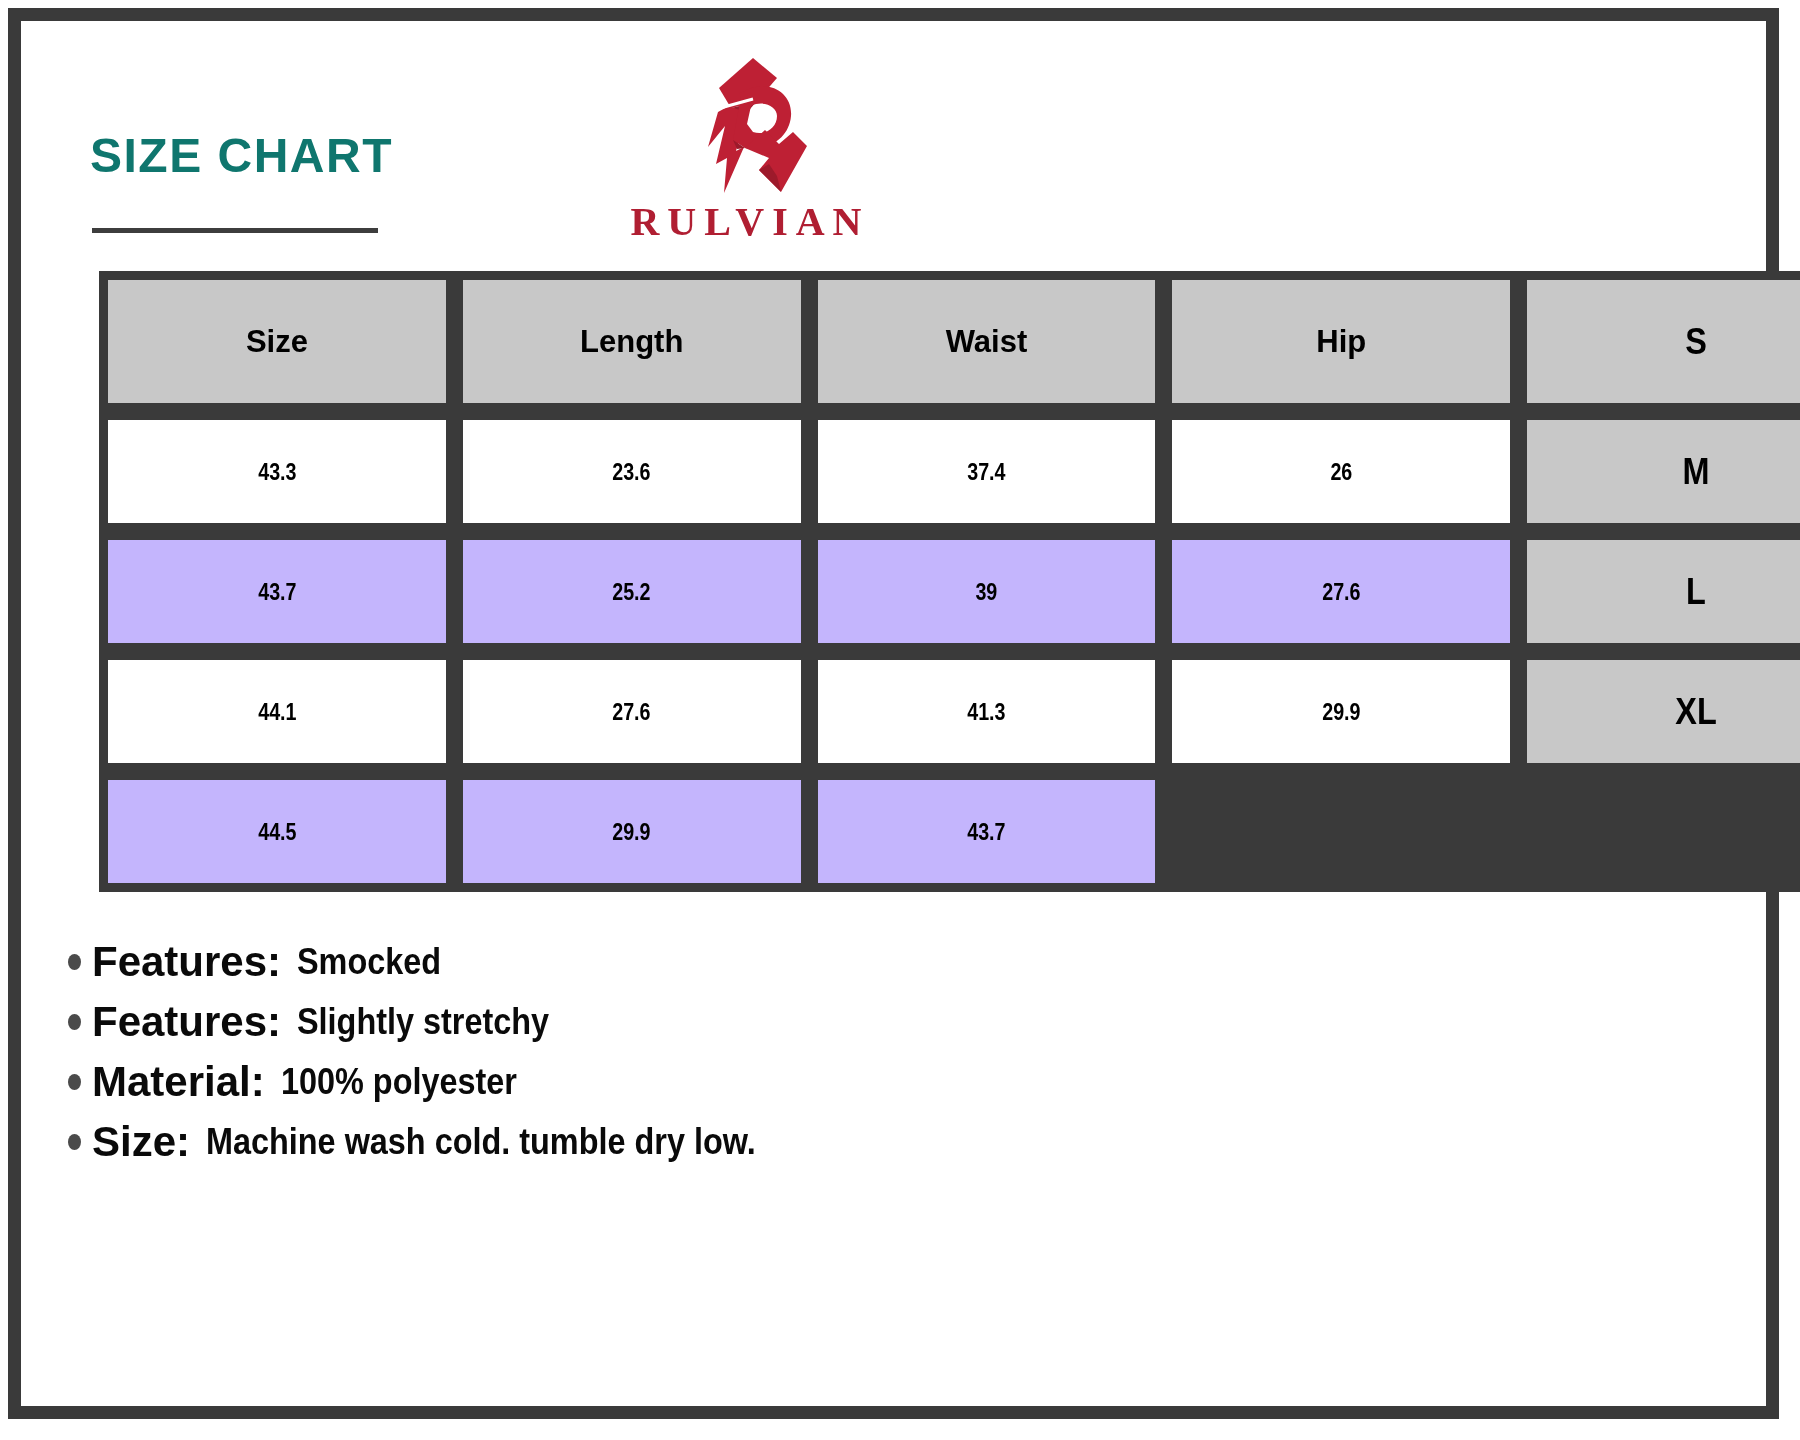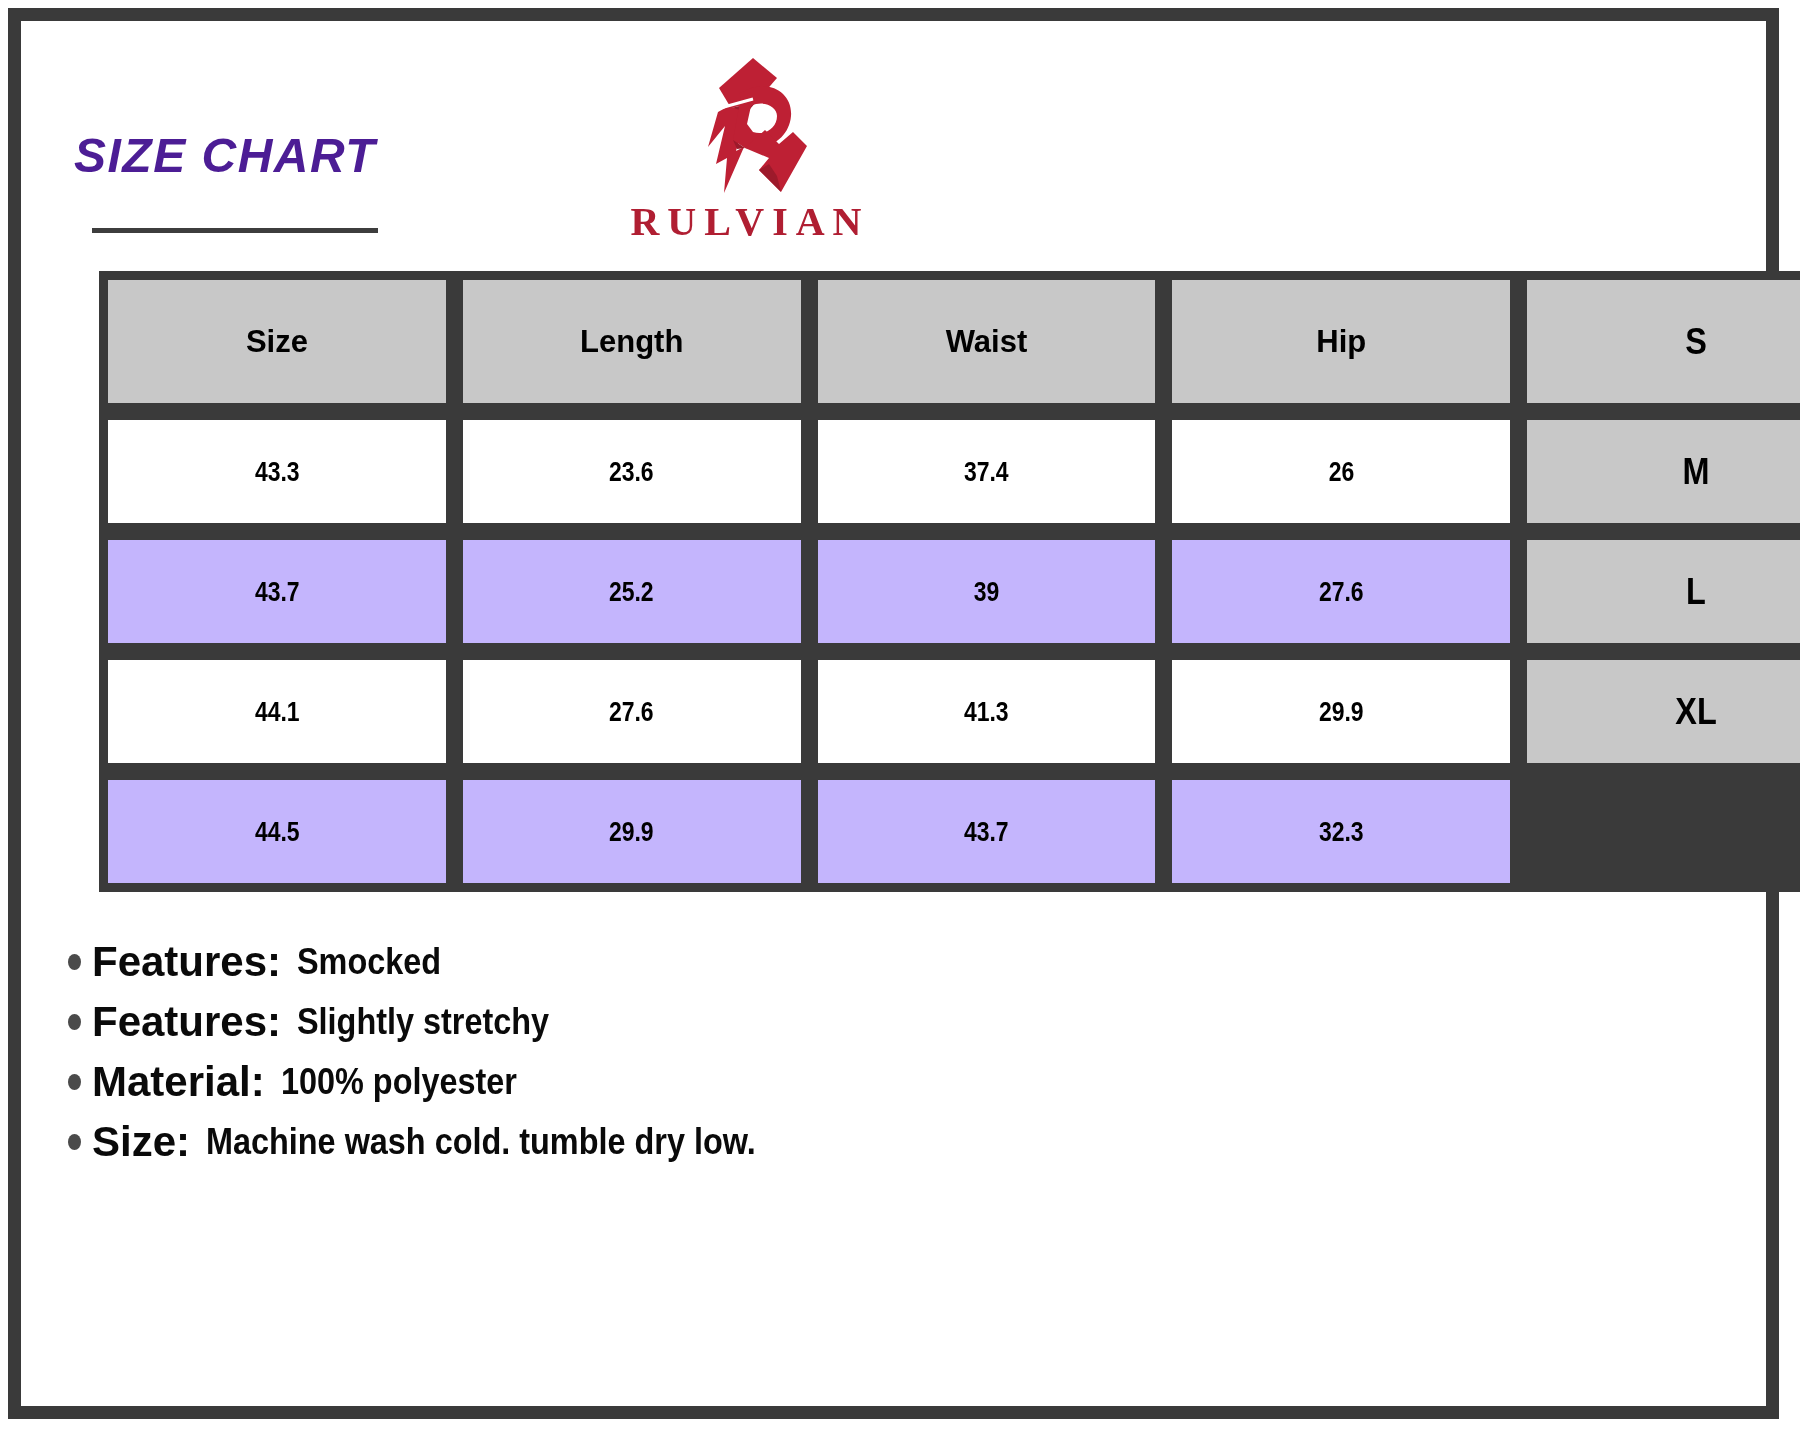--- a/index.html
+++ b/index.html
@@ -1,38 +1,38 @@
 <!DOCTYPE html>
 <html><head>
 <meta charset="utf-8">
 <style>
   html,body{margin:0;padding:0;width:1800px;height:1440px;background:#ffffff;overflow:hidden;}
   body{font-family:"Liberation Sans",sans-serif;position:relative;}
 
   .frame{position:absolute;left:8px;top:8px;width:1771px;height:1411px;
          border:13px solid #3a3a3a;box-sizing:border-box;}
 
-  .page-title{position:absolute;left:74px;top:128px;font-size:48px;font-weight:bold;
-              color:#4c1d95;letter-spacing:1.5px;font-style:italic;}
+  .page-title{position:absolute;left:90px;top:128px;font-size:48px;font-weight:bold;
+              color:#0f766e;letter-spacing:1.5px;}
   .title-underline{position:absolute;left:92px;top:228px;width:286px;height:5px;background:#3d3d3d;}
 
   .logo-wrap{position:absolute;left:0;top:52px;width:1500px;text-align:center;}
   .logo-mark{display:block;margin:0 auto;width:122px;height:142px;}
   .brand-name{display:block;margin-top:4px;font-family:"Liberation Serif",serif;
               font-weight:bold;font-size:40px;letter-spacing:8px;color:#b01e32;}
 
   .chart{position:absolute;left:99px;top:271px;width:1775px;height:621px;
          background:#3a3a3a;box-sizing:border-box;padding:9px;
          display:grid;grid-template-columns:repeat(5,1fr);
          grid-template-rows:123px repeat(4,1fr);gap:17px;}
   .cell{display:flex;align-items:center;justify-content:center;
         font-weight:bold;color:#000;}
   .hdr{background:#c8c8c8;font-size:31px;}
   .sizecell{background:#c8c8c8;font-size:36px;}
-  .val{font-size:28px;}
+  .val{font-size:24px;}
   .r-white{background:#ffffff;}
   .r-alt{background:#c4b5fd;}
   .cond{display:inline-block;transform:scaleX(0.82);transform-origin:center;}
   .cond2{display:inline-block;transform:scaleX(0.9);transform-origin:center;}
 
   .details{position:absolute;left:68px;top:932px;}
   .detail-row{display:flex;align-items:center;height:60px;}
   .dot{width:13px;height:16px;border-radius:50%;background:#4a4a4a;
        margin-right:11px;flex:0 0 auto;}
   .detail-label{font-size:42px;font-weight:bold;color:#0a0a0a;}
@@ -123,23 +123,20 @@
     </div>
   <div class="cell val r-alt">
       <span class="cond">44.5</span>
     </div>
   <div class="cell val r-alt">
       <span class="cond">29.9</span>
     </div>
   <div class="cell val r-alt">
       <span class="cond">43.7</span>
     </div>
-  <div class="cell val r-alt">
-      <span class="cond">32.3</span>
-    </div>
 </div>
 
 <div class="details">
   <div class="detail-row">
     <span class="dot"></span>
     <span class="detail-label">Features:</span>
     <span class="detail-value">Smocked</span>
   </div>
   <div class="detail-row">
     <span class="dot"></span>

